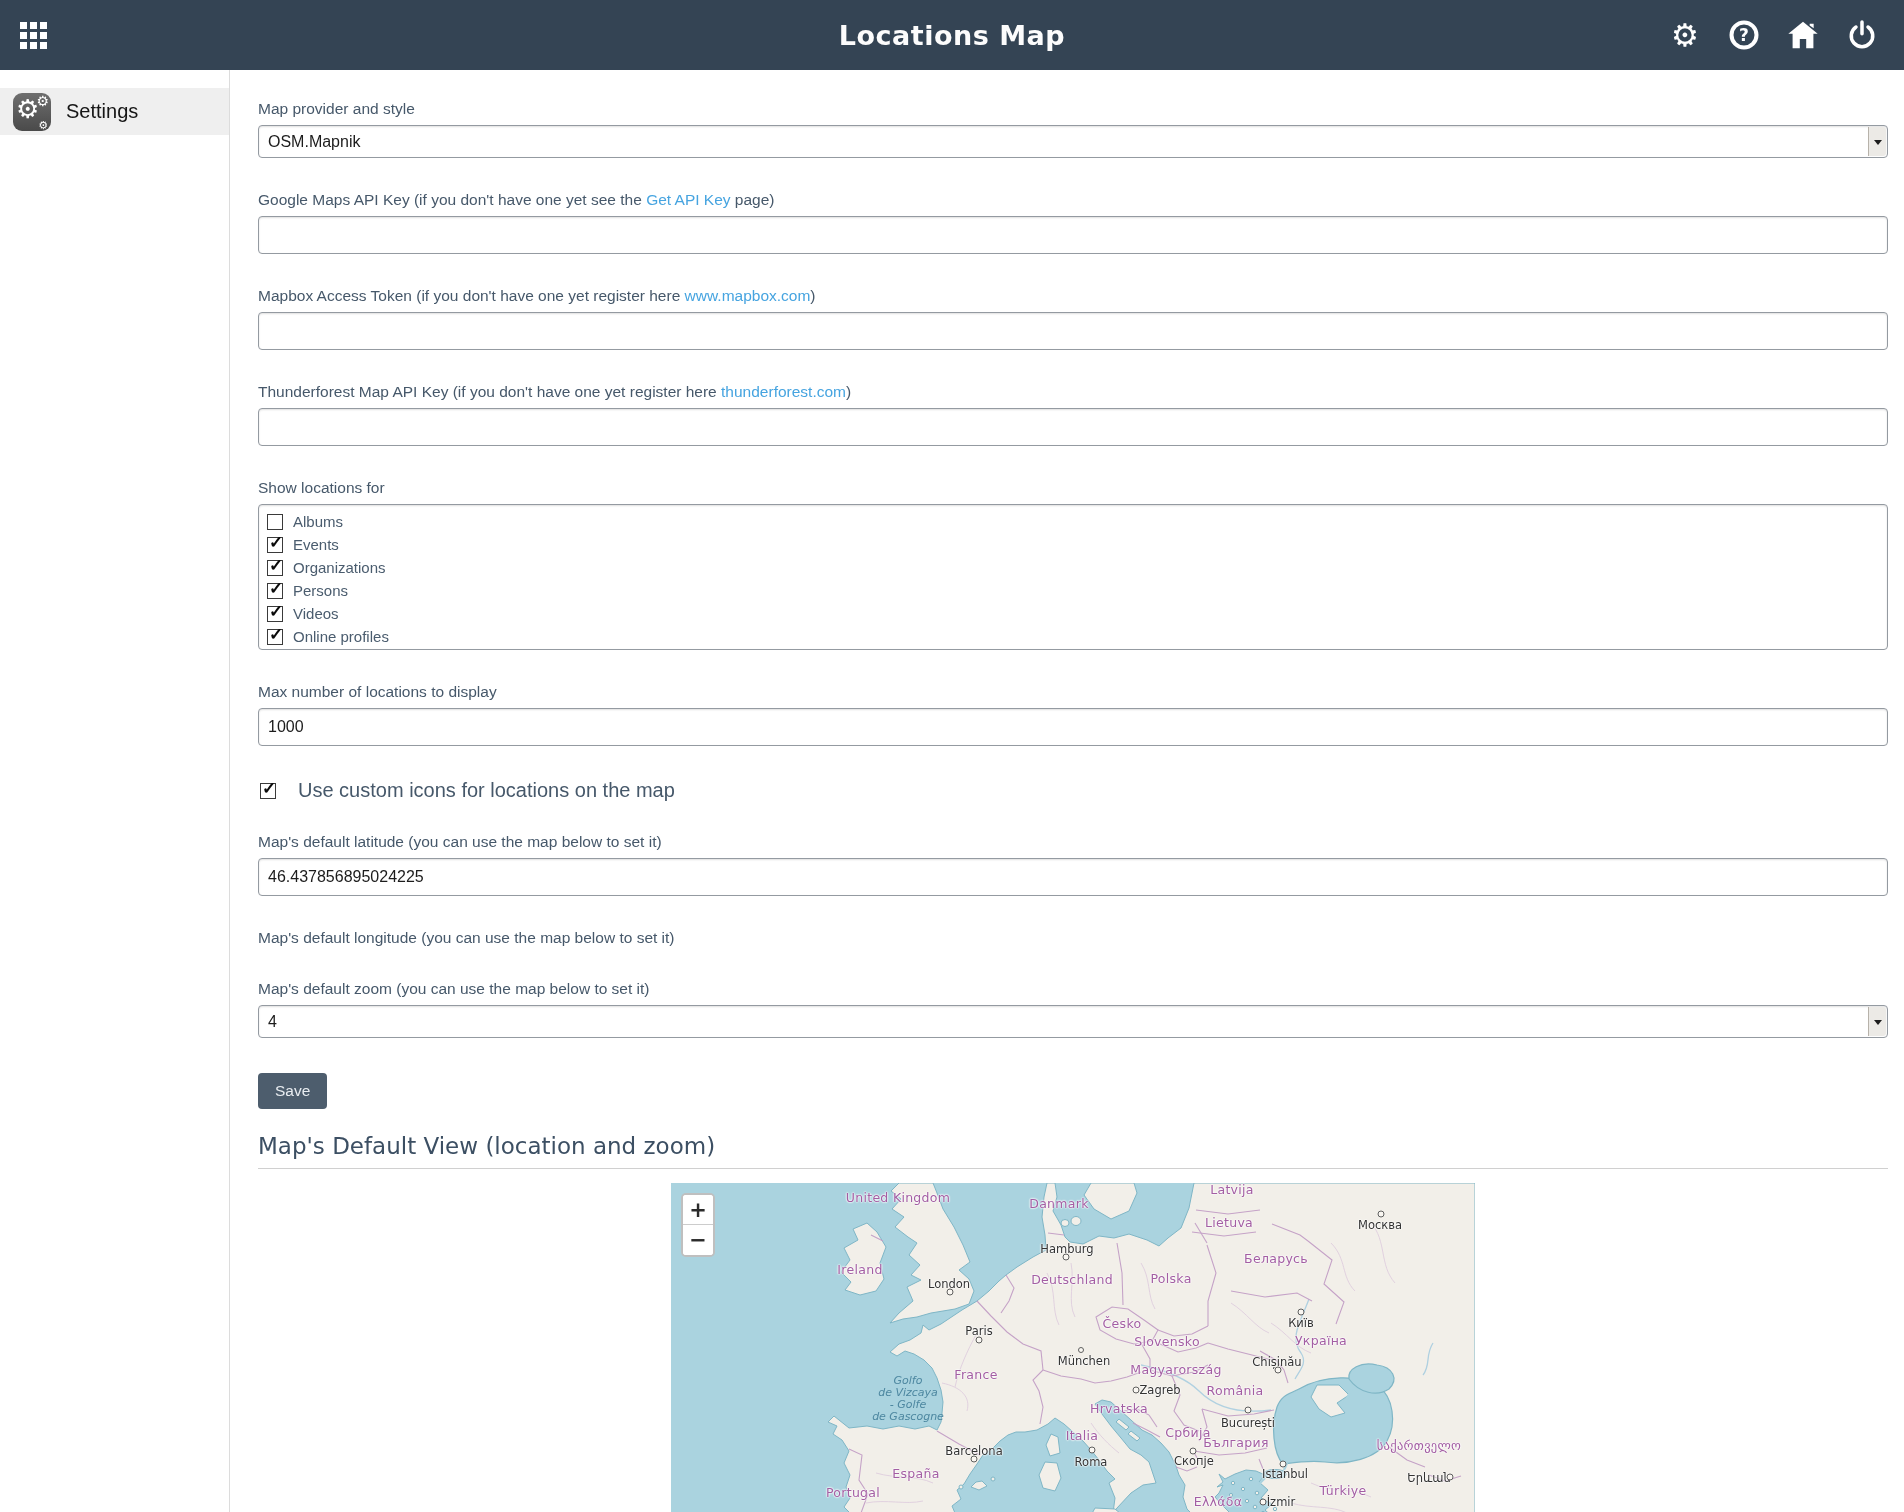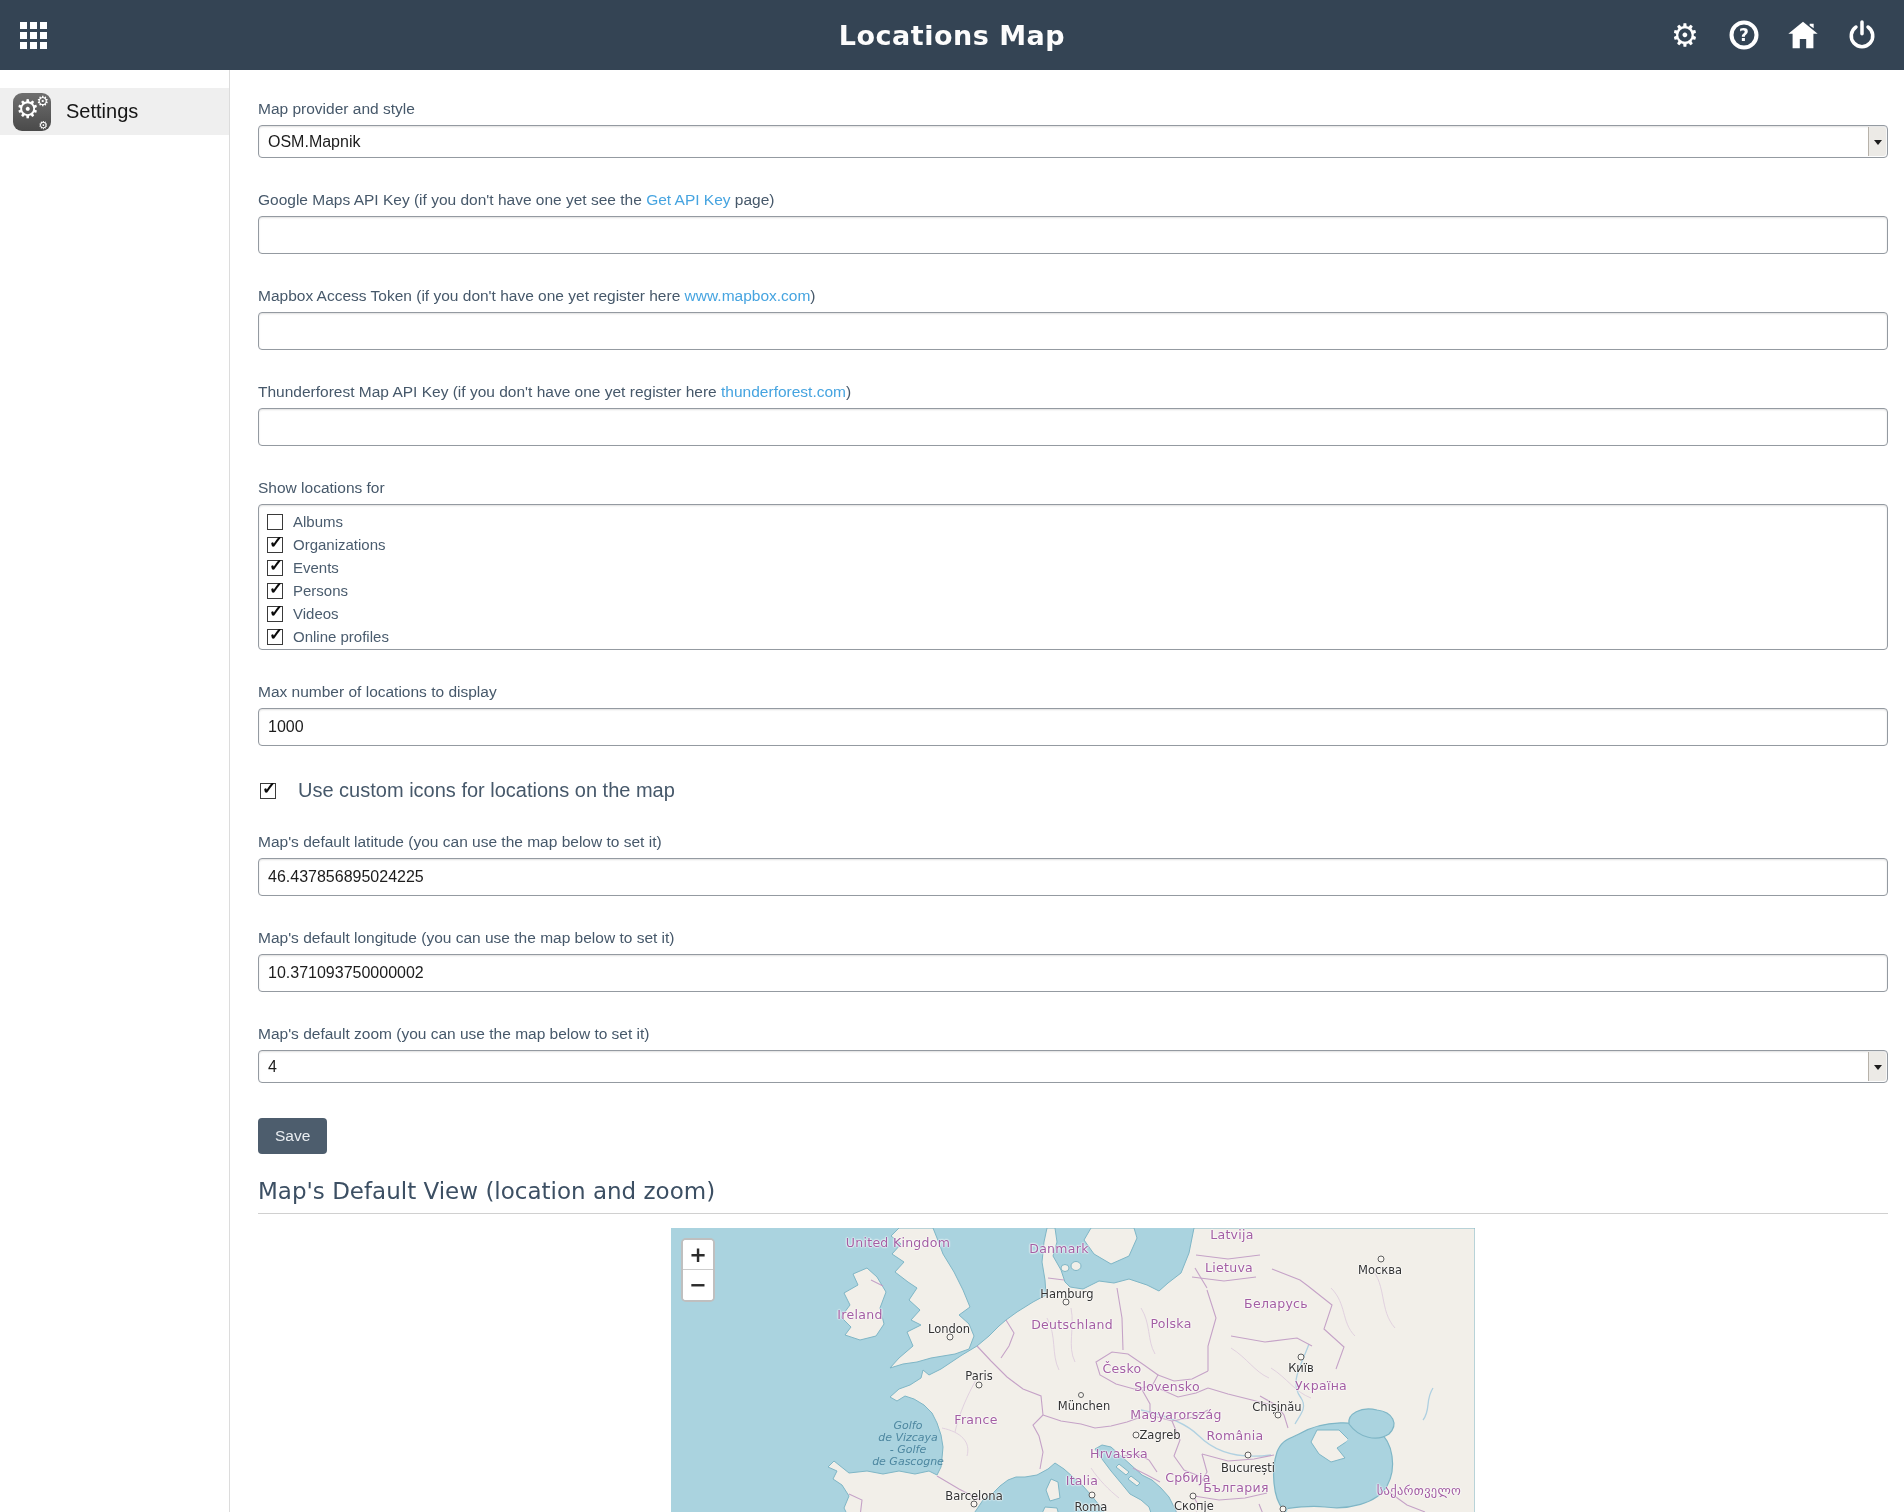--- a/index.html
+++ b/index.html
@@ -150,26 +150,26 @@
     <div class="flabel">Show locations for</div>
     <div class="listbox">
 
         <label class="opt">
           <span class="cb"></span>
           <span>Albums</span>
         </label>
 
         <label class="opt">
           <span class="cb checked"></span>
+          <span>Events</span>
+        </label>
+
+        <label class="opt">
+          <span class="cb checked"></span>
           <span>Organizations</span>
-        </label>
-
-        <label class="opt">
-          <span class="cb checked"></span>
-          <span>Events</span>
         </label>
 
         <label class="opt">
           <span class="cb checked"></span>
           <span>Persons</span>
         </label>
 
         <label class="opt">
           <span class="cb checked"></span>
           <span>Videos</span>
@@ -192,21 +192,20 @@
     <span>Use custom icons for locations on the map</span>
   </div>
 
   <div class="group">
     <div class="flabel">Map's default latitude (you can use the map below to set it)</div>
     <input class="tinput" value="46.437856895024225" style="">
   </div>
 
   <div class="group">
     <div class="flabel">Map's default longitude (you can use the map below to set it)</div>
-    <input class="tinput" value="10.371093750000002" style="">
   </div>
 
   <div class="group">
     <div class="flabel">Map's default zoom (you can use the map below to set it)</div>
     <div class="selectbox">
       <span>4</span>
       <span class="selarrow"></span>
     </div>
   </div>
 

